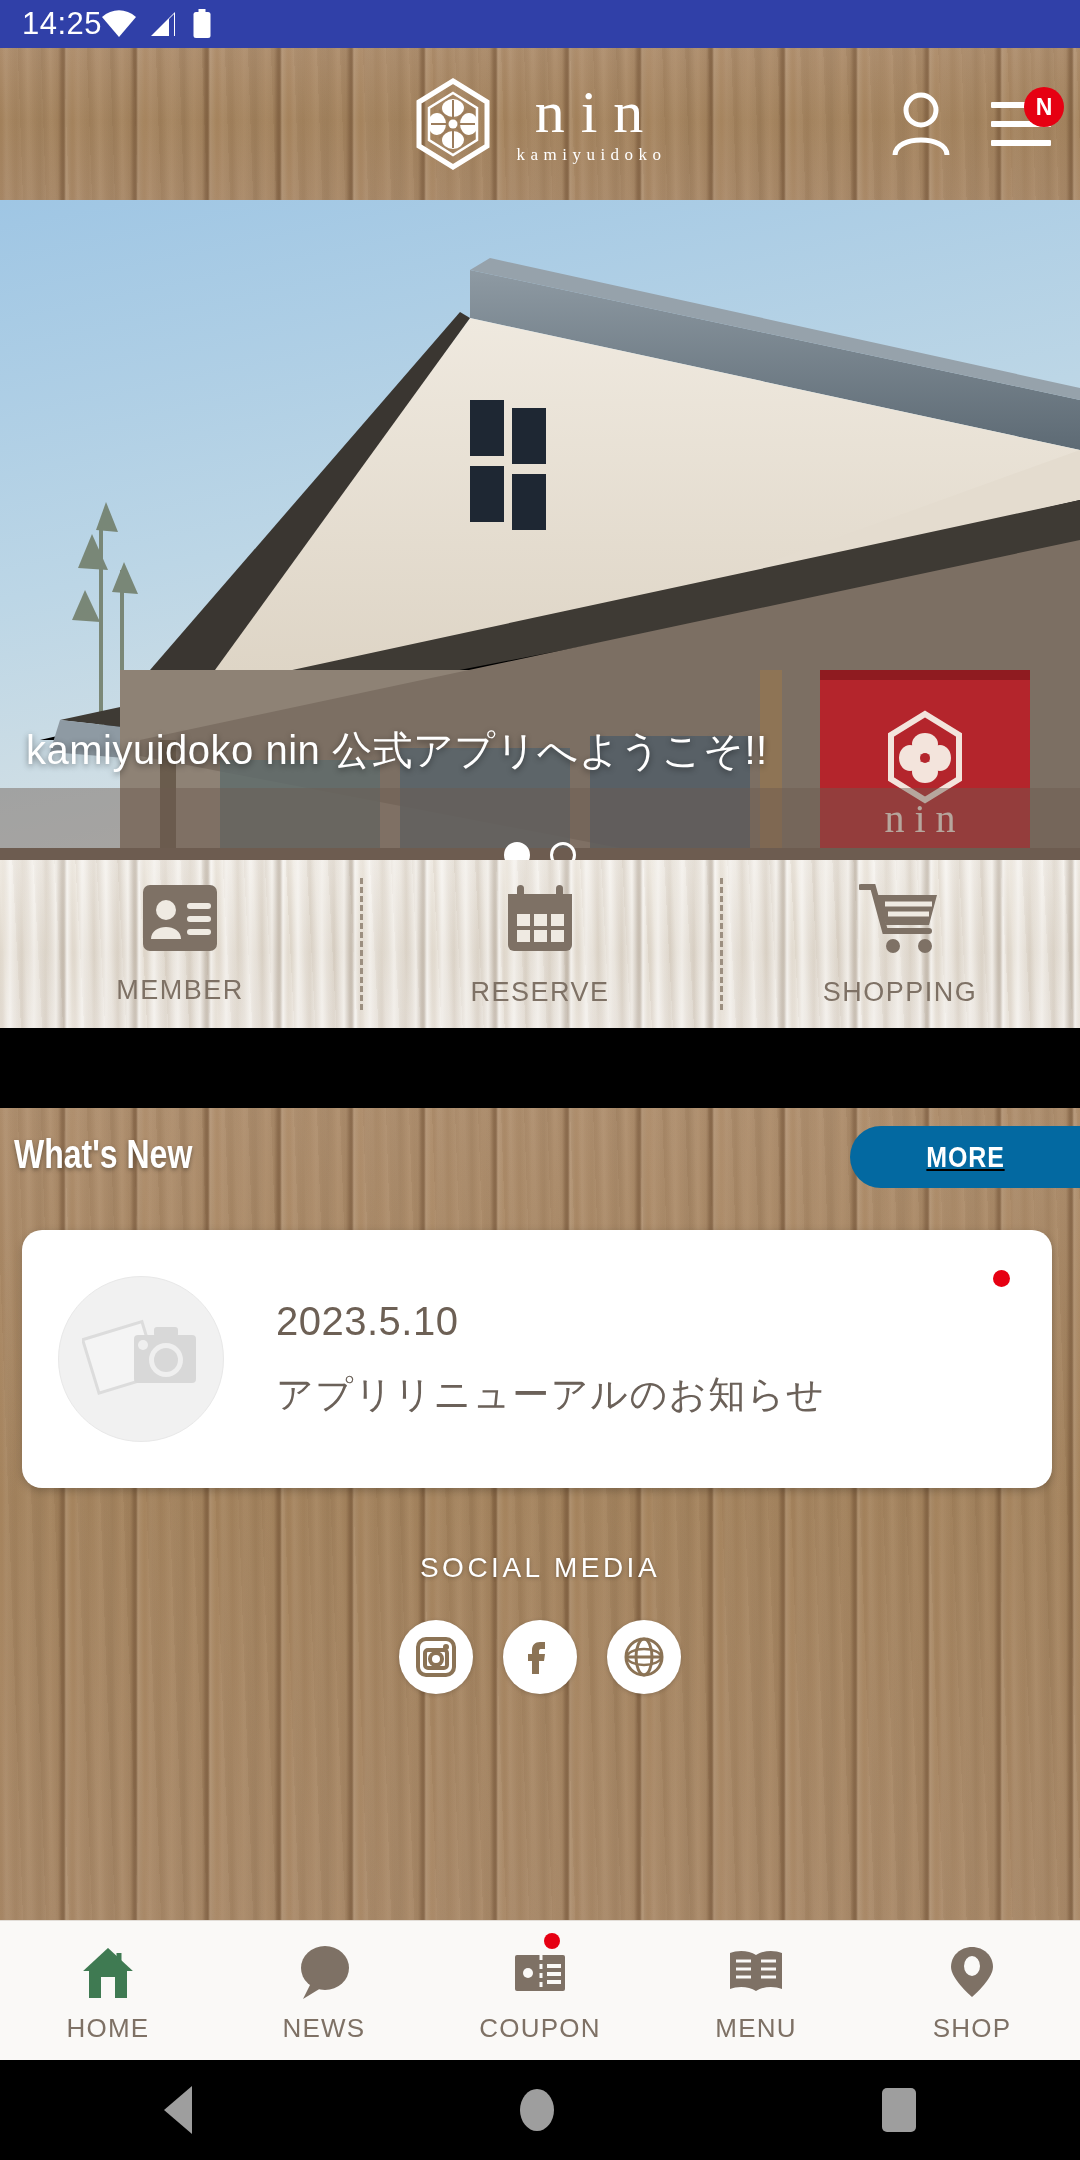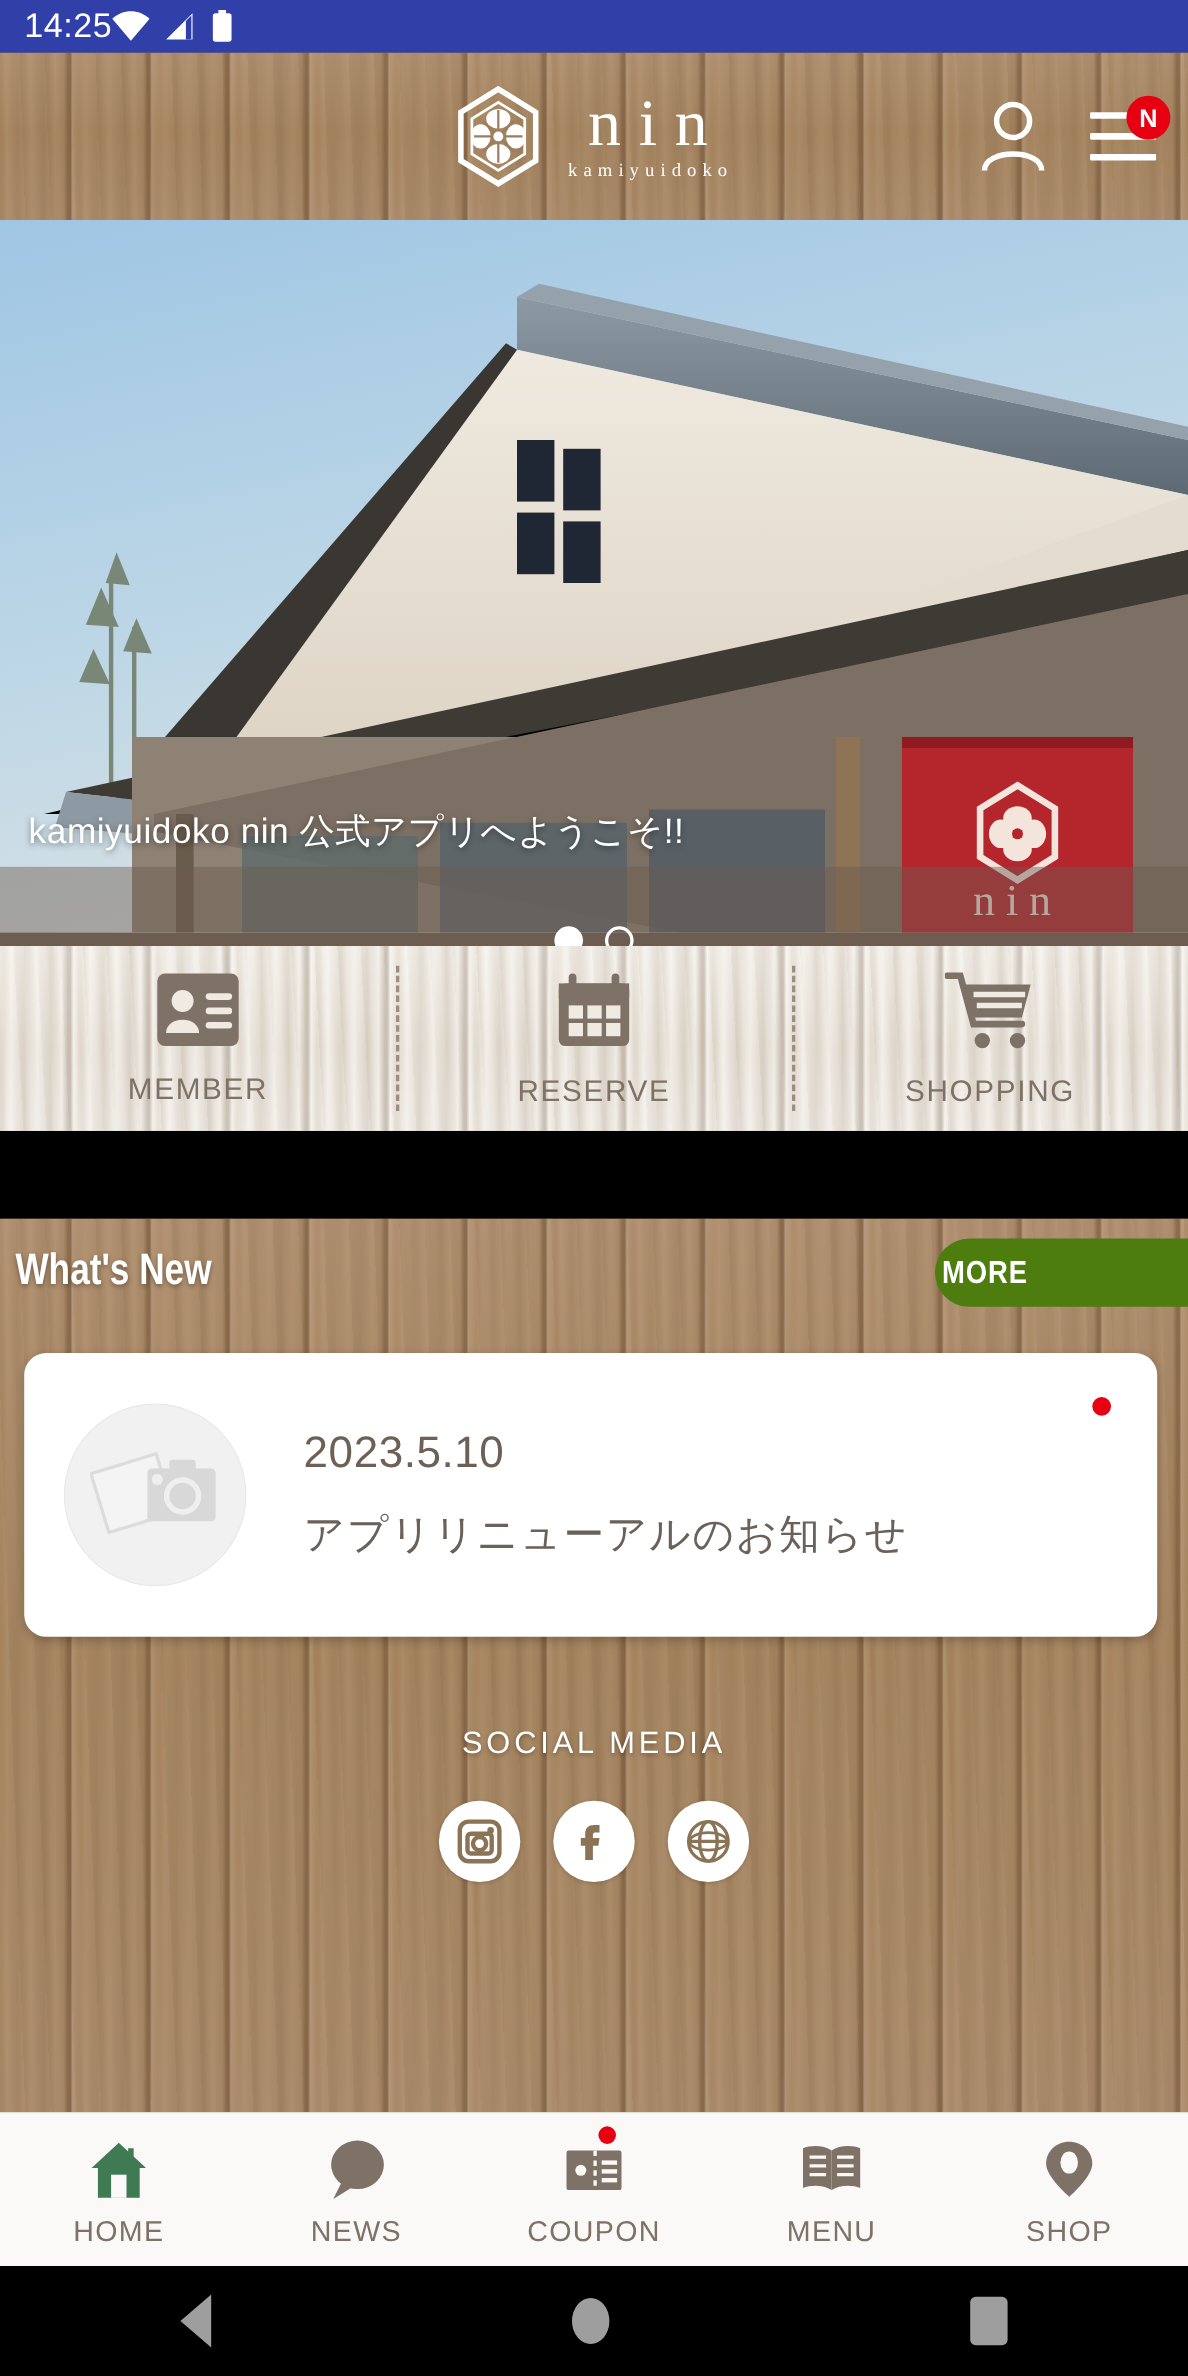--- a/index.html
+++ b/index.html
@@ -95,21 +95,21 @@
     background:#e60012; color:#fff;
     font-size:23px; font-weight:bold;
     display:flex; align-items:center; justify-content:center;
   }
 
   
   .hero { position:absolute; top:200px; left:0; width:1080px; height:700px; overflow:hidden; background:#6d5c50; }
   .hero-photo { position:absolute; top:0; left:0; width:1080px; height:648px; overflow:hidden; }
   .hero-caption {
     position:absolute; left:26px; bottom:122px;
-    color:#fff; font-size:32px; letter-spacing:0.5px;
+    color:#fff; font-size:40px; letter-spacing:0.5px;
     text-shadow:0 2px 6px rgba(0,0,0,0.45);
     white-space:nowrap;
   }
   .hero-dots {
     position:absolute; left:0; right:0; bottom:32px;
     display:flex; align-items:center; justify-content:center; gap:20px;
   }
   .dot { width:26px; height:26px; border-radius:50%; border:3px solid #fff; }
   .dot.active { background:#fff; }
 
@@ -133,22 +133,22 @@
   .main-bg { position:absolute; top:1108px; left:0; width:1080px; height:812px; }
   .wn-head { position:absolute; top:1126px; left:0; width:1080px; height:76px; }
   .wn-title {
     position:absolute; left:14px; top:6px;
     color:#fff; font-size:40px; font-weight:bold;
     transform:scaleX(0.80); transform-origin:left center;
     text-shadow:0 2px 5px rgba(0,0,0,0.35);
   }
   .more-btn {
     position:absolute; right:0; top:0; width:230px; height:62px;
-    background:#4d7c0f; border-radius:34px 0 0 34px;
-    display:flex; align-items:center; justify-content:flex-start;
+    background:#0369a1; border-radius:34px 0 0 34px;
+    display:flex; align-items:center; justify-content:center;text-decoration:underline;
   }
   .more-label { color:#fff; font-size:29px; font-weight:bold; letter-spacing:1px; transform:scaleX(0.86); }
 
   .news-card {
     position:absolute; top:1230px; left:22px; width:1030px; height:258px;
     background:#fff; border-radius:20px;
     box-shadow:0 3px 9px rgba(0,0,0,0.22);
     display:flex; align-items:center; padding:0 0 0 36px;
   }
   .news-thumb {
@@ -158,21 +158,21 @@
   }
   .news-body { margin-left:52px; display:flex; flex-direction:column; gap:26px; }
   .news-date {
     color:#6d6055; font-size:40px; letter-spacing:0.5px;
     font-family:"Liberation Sans Narrow","Liberation Sans",sans-serif;
   }
   .news-title { color:#6b6159; font-size:37px; letter-spacing:1.5px; }
   .news-dot { position:absolute; right:42px; top:40px; width:17px; height:17px; border-radius:50%; background:#e60012; }
 
   
-  .social { position:absolute; top:1552px; left:0; width:1080px;margin-top:17px; }
+  .social { position:absolute; top:1552px; left:0; width:1080px; }
   .social-title {
     text-align:center; color:#fff; font-size:28px; letter-spacing:3.5px;
     text-shadow:0 1px 4px rgba(0,0,0,0.3);
   }
   .social-row { margin-top:36px; display:flex; align-items:center; justify-content:center; gap:30px; }
   .social-btn {
     width:74px; height:74px; border-radius:50%; background:#fff;
     display:flex; align-items:center; justify-content:center;
     box-shadow:0 1px 4px rgba(0,0,0,0.18);
   }

